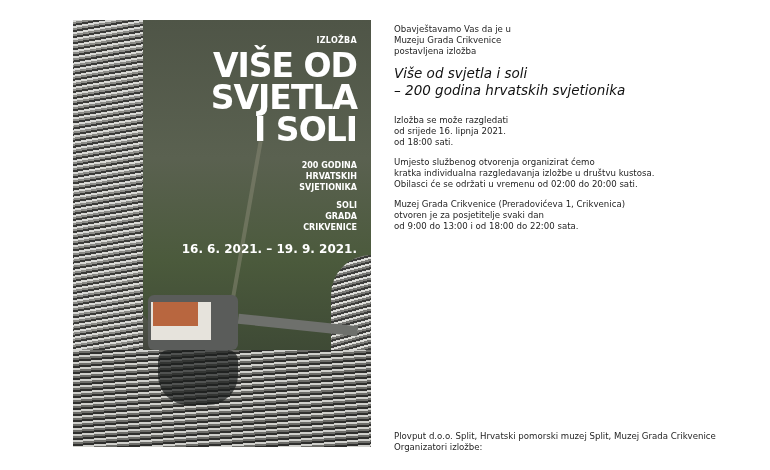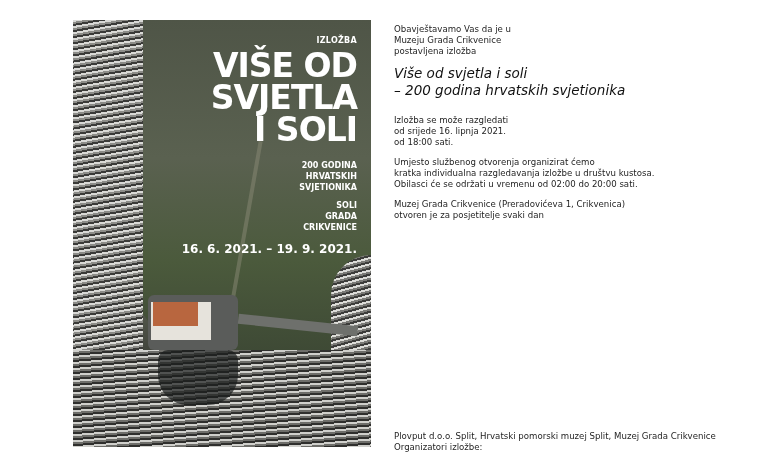--- a/index.html
+++ b/index.html
@@ -95,18 +95,19 @@
 
 <div class="col p2">
   <span class="line">Umjesto službenog otvorenja organizirat ćemo</span>
   <span class="line">kratka individualna razgledavanja izložbe u društvu kustosa.</span>
   <span class="line">Obilasci će se održati u vremenu od 02:00 do 20:00 sati.</span>
 </div>
 
 <div class="col p3">
   <span class="line">Muzej Grada Crikvenice (Preradovićeva 1, Crikvenica)</span>
   <span class="line">otvoren je za posjetitelje svaki dan</span>
+  <span class="line">od 9:00 do 13:00 i od 18:00 do 22:00 sata.</span>
 </div>
 
 <div class="col footer">
   <span class="line">Plovput d.o.o. Split, Hrvatski pomorski muzej Split, Muzej Grada Crikvenice</span>
   <span class="line">Organizatori izložbe:</span>
 </div>
 
 </body></html>

